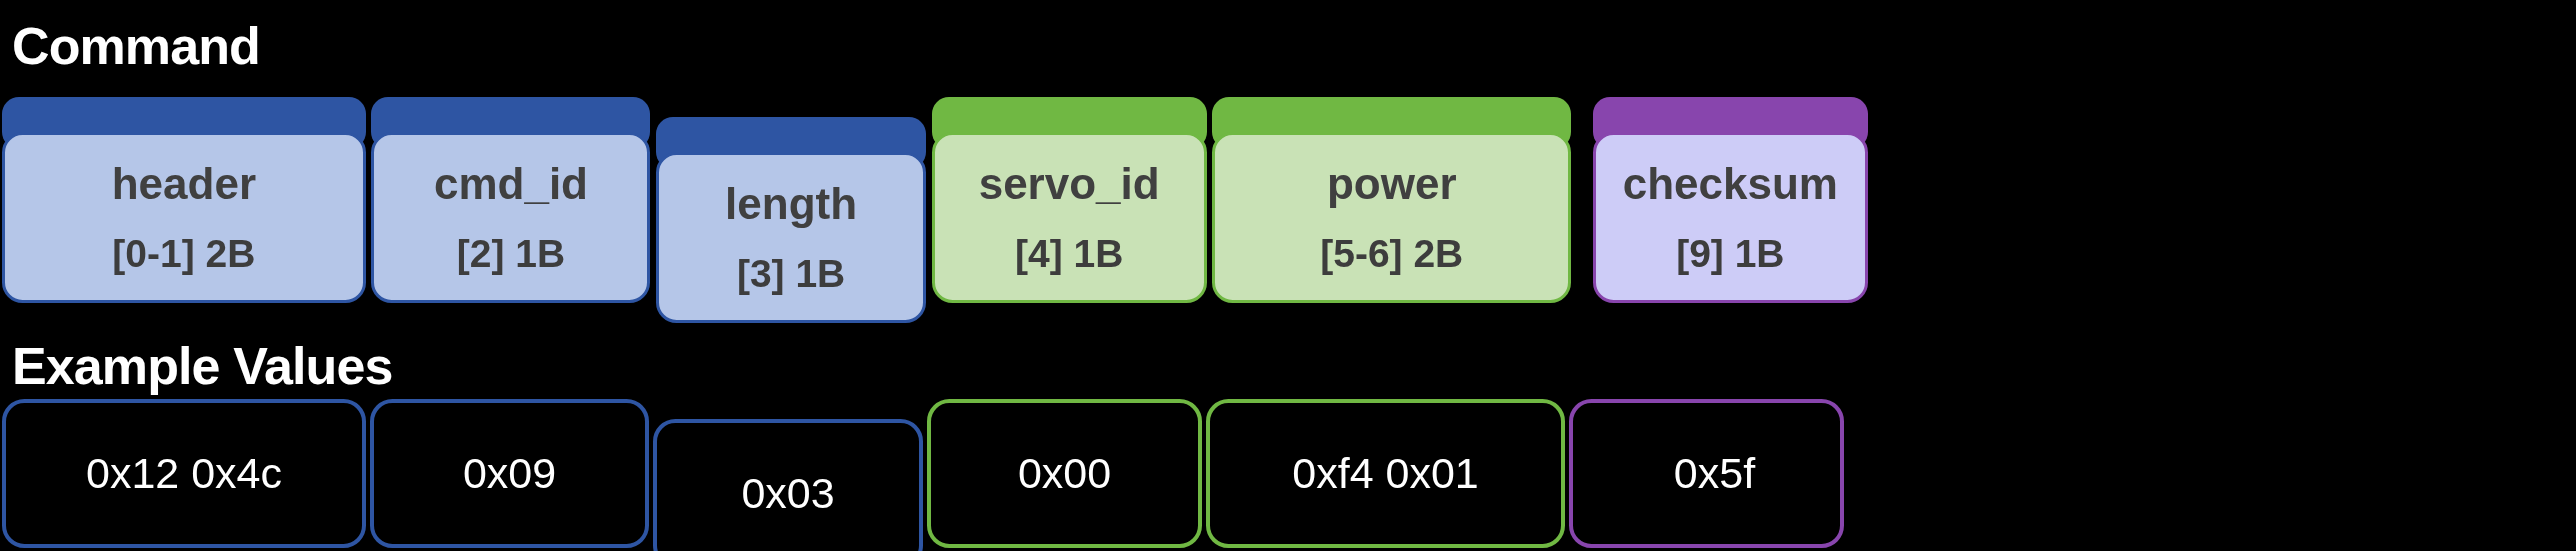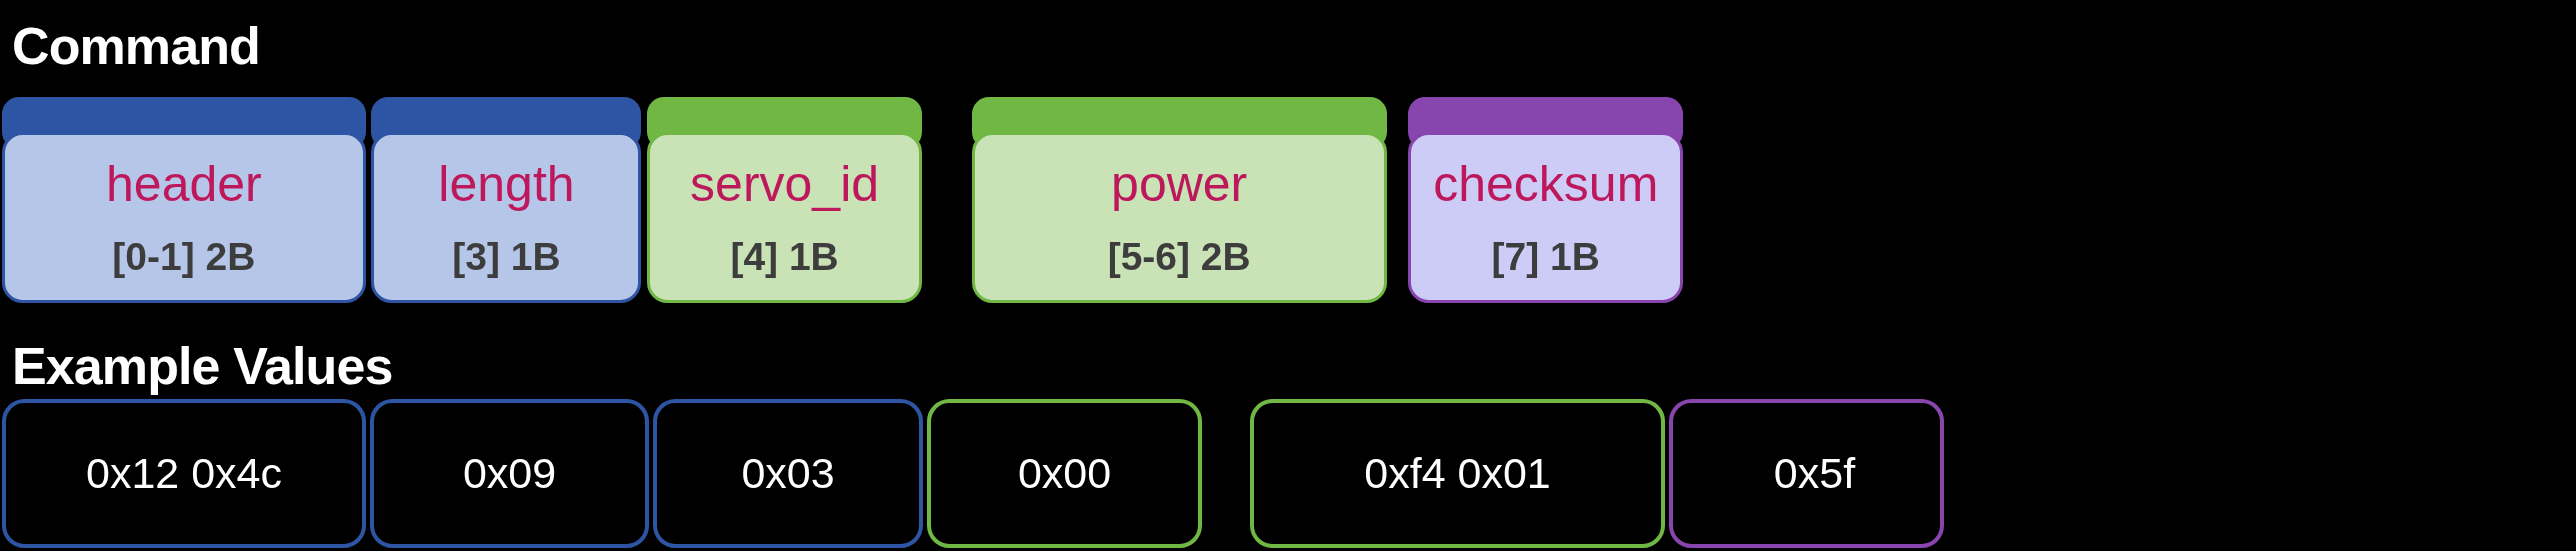--- a/index.html
+++ b/index.html
@@ -39,23 +39,23 @@
     left: 2px;
     display: flex;
     gap: 4px;
   }
   .field-col {
     display: block;
   }
   
   .w-header   { width: 364px; }
   .w-cmd-id   { width: 279px; }
-  .w-length   { width: 270px; }
+  .w-length   { width: 270px; margin-top: 20px; }
   .w-servo-id { width: 275px; border-radius: 19px; }
-  .w-power    { width: 415px; margin-left: 44px; }
+  .w-power    { width: 359px; }
   .w-checksum { width: 275px; padding-left: 16px; }
 
   .field-tab {
     height: 52px;
     border-radius: 17px;
     background: var(--dark, #2e55a3);
     margin-bottom: -17px;
   }
   .field-body {
     position: relative;
@@ -64,23 +64,23 @@
     border: 3.7px solid var(--dark, #2e55a3);
     background: var(--light, #b5c6e8);
     border-radius: 20.5px;
     display: flex;
     flex-direction: column;
     align-items: center;
     justify-content: center;
     gap: 28px;
   }
   .field-label {
-    color: #be185d;
-    font-size: 50px;
-    font-weight: 400;
+    color: #404040;
+    font-size: 44px;
+    font-weight: 700;
     line-height: 1;
     white-space: nowrap;
   }
   .field-bytes {
     color: #3d3d3d;
     font-size: 39px;
     font-weight: 700;
     line-height: 1;
     white-space: nowrap;
   }
@@ -110,20 +110,27 @@
 <div class="fields-row">
 
   <div class="field-col w-header" style="--dark: #2e55a3; --light: #b5c6e8;">
     <div class="field-tab"></div>
     <div class="field-body">
       <div class="field-label">header</div>
       <div class="field-bytes">[0-1] 2B</div>
     </div>
   </div>
 
+  <div class="field-col w-cmd-id" style="--dark: #2e55a3; --light: #b5c6e8;">
+    <div class="field-tab"></div>
+    <div class="field-body">
+      <div class="field-label">cmd_id</div>
+      <div class="field-bytes">[2] 1B</div>
+    </div>
+  </div>
 
   <div class="field-col w-length" style="--dark: #2e55a3; --light: #b5c6e8;">
     <div class="field-tab"></div>
     <div class="field-body">
       <div class="field-label">length</div>
       <div class="field-bytes">[3] 1B</div>
     </div>
   </div>
 
   <div class="field-col w-servo-id" style="--dark: #70b843; --light: #c9e2b6;">
@@ -139,21 +146,21 @@
     <div class="field-body">
       <div class="field-label">power</div>
       <div class="field-bytes">[5-6] 2B</div>
     </div>
   </div>
 
   <div class="field-col w-checksum" style="--dark: #8845ad; --light: #cdccf7;">
     <div class="field-tab"></div>
     <div class="field-body">
       <div class="field-label">checksum</div>
-      <div class="field-bytes">[7] 1B</div>
+      <div class="field-bytes">[9] 1B</div>
     </div>
   </div>
 
 </div>
 
 <div id="examples-title" class="section-title">Example Values</div>
 
 <div class="examples-row">
 
   <div class="example-box w-header" style="--dark: #2e55a3; --light: #b5c6e8;">

